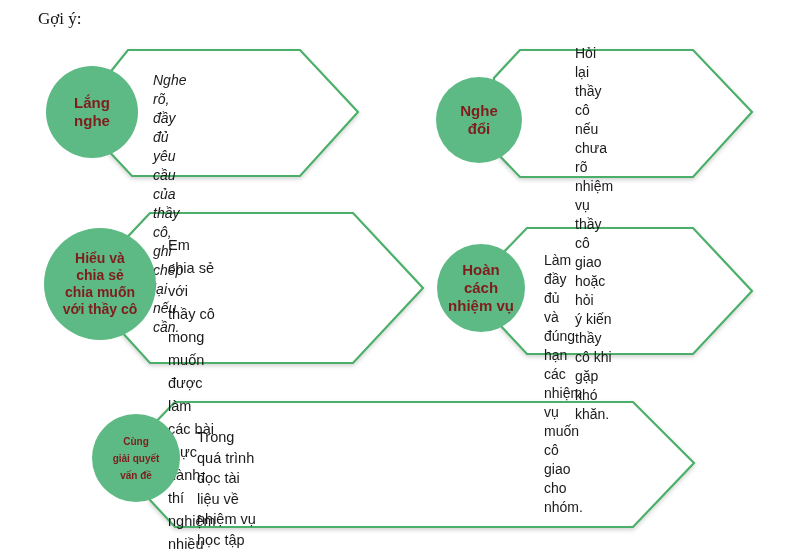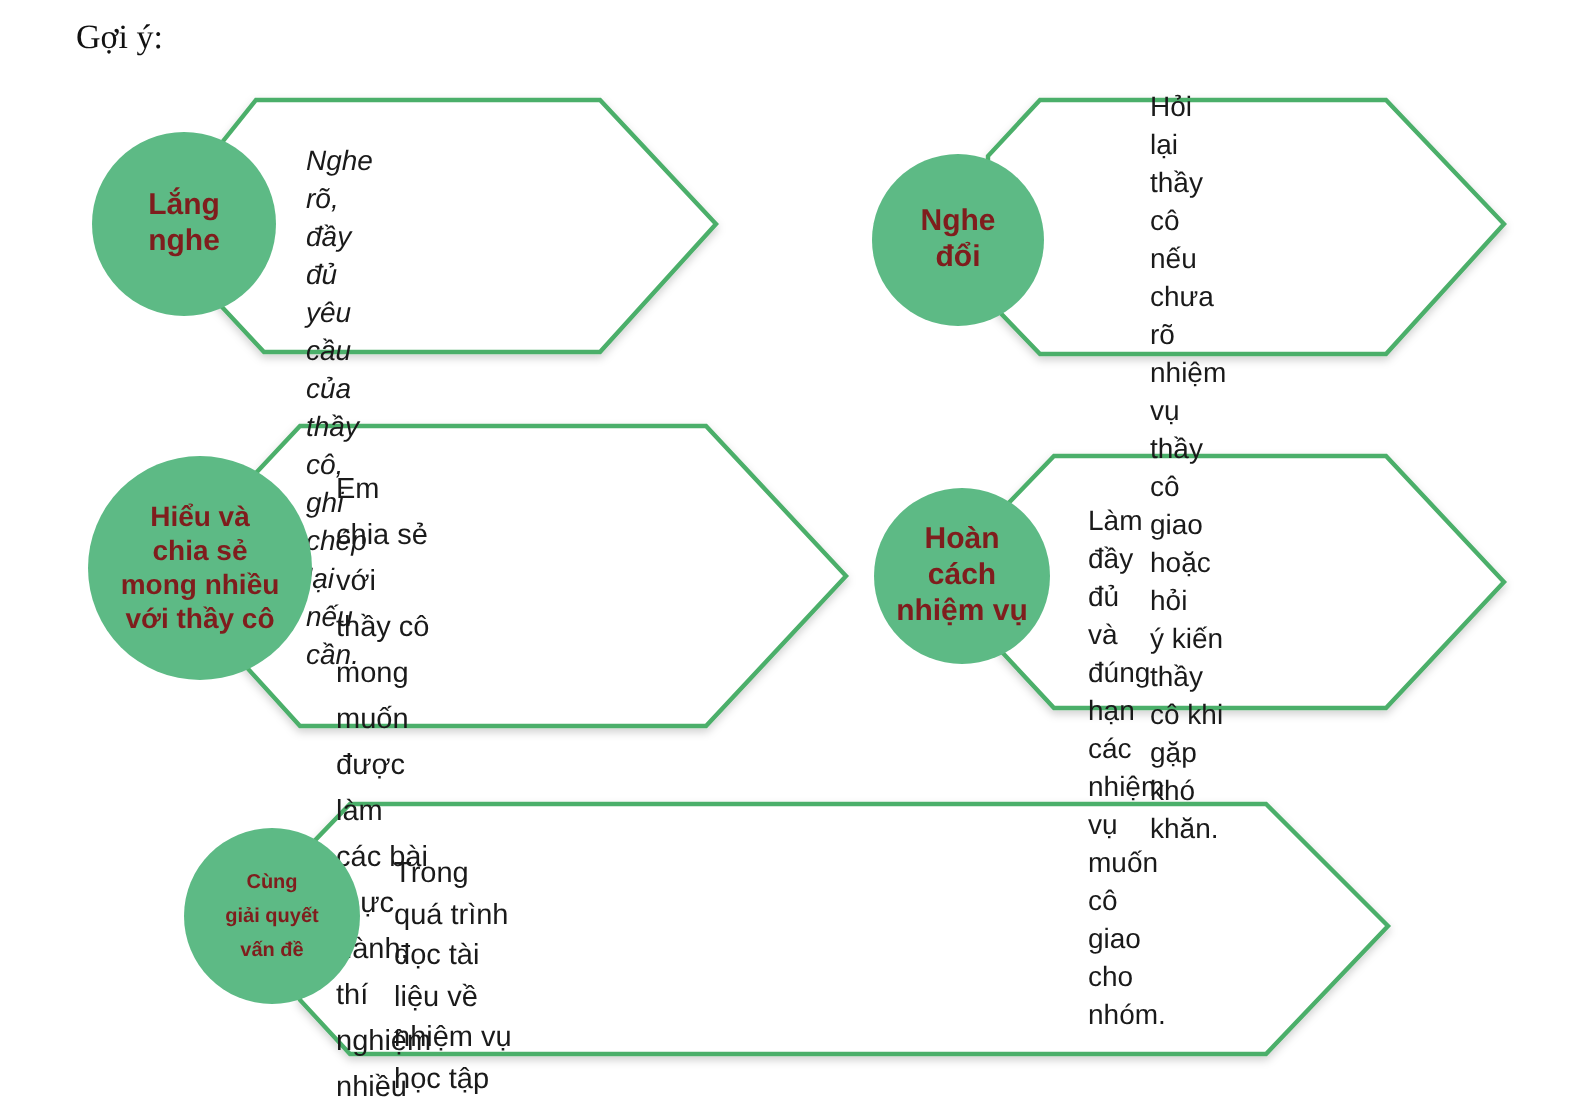--- a/index.html
+++ b/index.html
@@ -65,21 +65,21 @@
   <div class="body-text" style="left:545px;top:44px;margin-left:30px;">Hỏi lại thầy cô
 nếu chưa rõ nhiệm vụ
 thầy cô giao hoặc hỏi
 ý kiến thầy cô khi gặp
 khó khăn.</div>
 </div>
 
 <div class="card">
   <div class="circle" style="left:44px;top:228px;width:112px;height:112px;font-size:14px;line-height:17px;">Hiểu và
 chia sẻ
-mong nhiều
+chia muốn
 với thầy cô</div>
   <div class="body-text" style="left:168px;top:234px;font-size:14.5px;line-height:23px;">Em chia sẻ với thầy cô mong
 muốn được làm các bài thực
 hành, thí nghiệm nhiều hơn để
 hiểu bài và thấy rõ ý nghĩa của
 kiến thức mà em học.</div>
 </div>
 
 <div class="card">
   <div class="circle" style="left:437px;top:244px;width:88px;height:88px;">Hoàn

